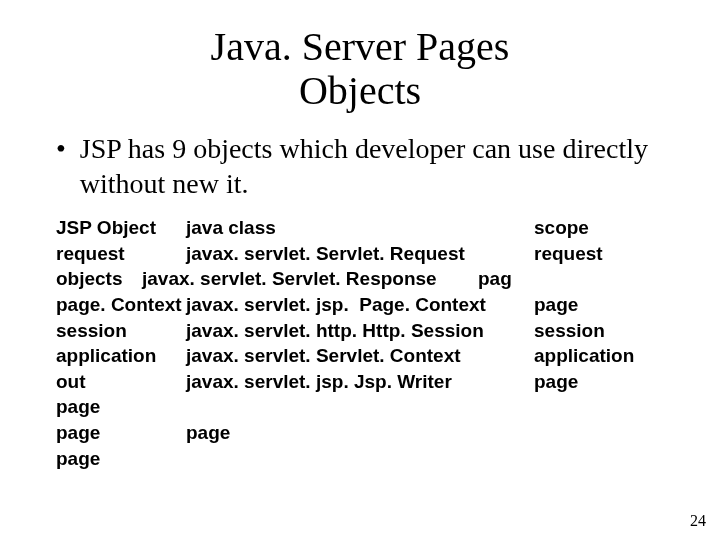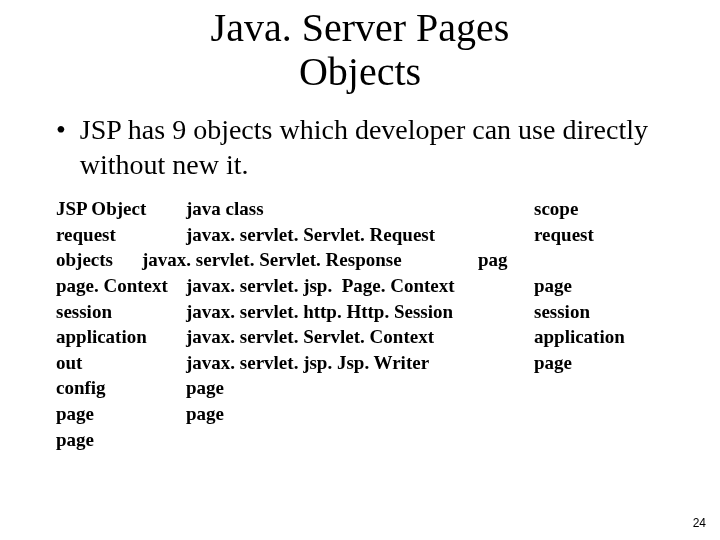--- a/index.html
+++ b/index.html
@@ -15,53 +15,53 @@
   .slide {
     position: relative;
     width: 720px;
     height: 540px;
     box-sizing: border-box;
   }
   .title {
     text-align: center;
     font-size: 40px;
     line-height: 1.1;
-    padding-top: 6px;
+    padding-top: 25px;
   }
   .bullet {
     font-size: 28px;
     line-height: 1.25;
     margin: 18px 0 14px 56px;
     display: flex;
   }
   .bullet .dot {
     margin-right: 14px;
   }
   .table-area {
     margin-left: 56px;
-    font-family: Liberation Serif, serif;
+    font-family: Liberation Sans, sans-serif;
     font-weight: bold;
     font-size: 19px;
     line-height: 1.35;
   }
   .row {
     display: flex;
     white-space: pre;
   }
   .c1 { width: 130px; flex: 0 0 auto; }
   .c2 { width: 348px; flex: 0 0 auto; }
   .c3 { flex: 0 0 auto; text-align: right; }
   .row.oddball .c1 { width: 86px; }
   .row.oddball .c2 { width: 336px; }
   .pagenum {
     position: absolute;
     right: 14px;
     bottom: 10px;
-    font-family: Liberation Sans, sans-serif;
-    font-size: 12px;
+    font-family: Liberation Serif, serif;
+    font-size: 16px;
   }
 </style>
 </head>
 <body>
 
 <div class="slide">
 
   <div class="title">
     <span>Java. Server Pages</span><br>
     <span>Objects</span>
@@ -103,21 +103,20 @@
       <span class="c1">application</span>
       <span class="c2">javax. servlet. Servlet. Context</span>
       <span class="c3">application</span>
     </div>
     <div class="row">
       <span class="c1">out</span>
       <span class="c2">javax. servlet. jsp. Jsp. Writer</span>
       <span class="c3">page</span>
     </div>
     <div class="row">
-      <span class="c1">config</span>
       <span class="c3">page</span>
     </div>
     <div class="row">
       <span class="c1">page</span>
       <span class="c3">page</span>
     </div>
     <div class="row">
       <span class="c3">page</span>
     </div>
   </div>

